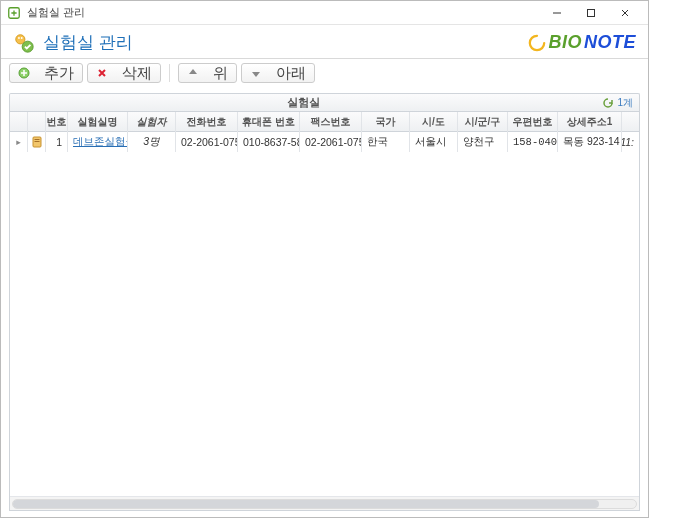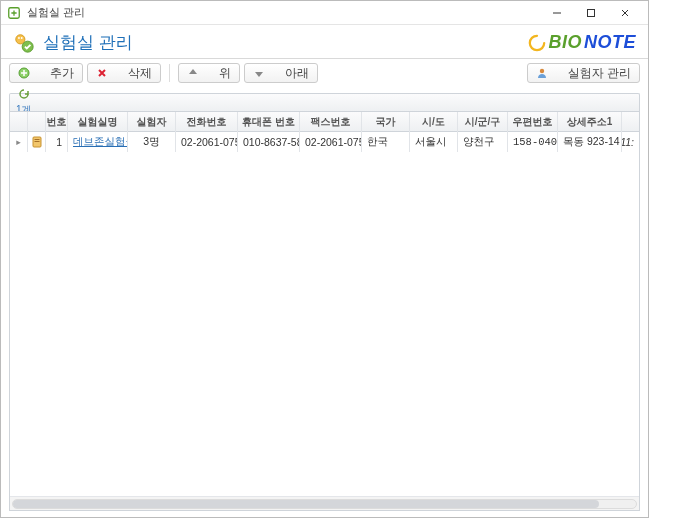--- a/index.html
+++ b/index.html
@@ -13,38 +13,38 @@
   .header { display:flex; align-items:center; padding:6px 12px 4px 12px; }
   .header .section-icon { width:22px; height:22px; margin-right:8px; }
   .header .section-title { color:#1e6fb8; font-size:17px; }
   .header .spacer { flex:1; }
   .brand { font-size:18px; font-weight:bold; font-style:italic; letter-spacing:0.5px; display:flex; align-items:center; gap:2px; }
   .brand .bio { color:#5aa02c; }
   .brand .note { color:#1d4ed8; }
   .brand-ring { width:18px; height:18px; }
   .sep { height:1px; background:#d9d9d9; margin:0; }
   .toolbar { display:flex; align-items:center; padding:4px 8px; gap:4px; }
-  .tbtn { display:flex; align-items:center; gap:20px; height:20px; padding:2px 8px; border:1px solid #ccc; border-radius:3px; background:linear-gradient(#fff,#f2f2f2); color:#444; font-size:12px; }
+  .tbtn { display:flex; align-items:center; gap:14px; height:20px; padding:2px 8px; border:1px solid #ccc; border-radius:3px; background:linear-gradient(#fff,#f2f2f2); color:#444; font-size:15px; }
   .tbtn .glyph { width:12px; height:12px; display:inline-flex; align-items:center; justify-content:center; }
   .vsep { width:1px; height:18px; background:#ddd; margin:0 4px; }
   .toolbar .spacer { flex:1; }
   .content { flex:1; padding:6px 8px 6px 8px; display:flex; flex-direction:column; min-height:0; }
   .grid-head1 { display:flex; align-items:center; background:linear-gradient(#fbfbfc,#eef0f2); border:1px solid #cfd4da; border-bottom:none; border-radius:2px 2px 0 0; height:18px; }
   .grid-head1 .grp-title { flex:1; text-align:center; color:#555; font-weight:bold; }
-  .grid-head1 .count { padding:0 6px; color:#3a7bbf; font-size:10px; display:flex; align-items:center; gap:4px;flex-direction:column; }
+  .grid-head1 .count { padding:0 6px; color:#3a7bbf; font-size:10px; display:flex; align-items:center; gap:4px; }
   .grid-area { border:1px solid #cfd4da; flex:1; display:flex; flex-direction:column; min-height:0; overflow:hidden; }
   .grid-cols { display:flex; background:linear-gradient(#fbfbfc,#eef0f2); border-bottom:1px solid #cfd4da; height:20px; }
   .gcell, .hcell { height:20px; display:flex; align-items:center; padding:0 5px; border-right:1px solid #e1e4e8; overflow:hidden; white-space:nowrap; }
   .hcell { justify-content:center; color:#555; font-weight:bold; font-size:10px;text-align:center; }
   .gcell { font-size:10.5px; color:#333; }
   .col-handle { width:18px; justify-content:center; padding:0; }
   .col-icon { width:18px; justify-content:center; padding:0; }
   .col-no { width:22px; justify-content:center; }
   .col-name { width:60px; }
-  .col-exp { width:48px; justify-content:center; }
+  .col-exp { width:48px; justify-content:center;font-style:italic; }
   .col-tel { width:62px; }
   .col-mobile { width:62px; }
   .col-fax { width:62px; }
   .col-country { width:48px; }
   .col-city { width:48px; }
   .col-district { width:50px; }
   .col-zip { width:50px;font-family:Liberation Mono, monospace; }
   .col-addr { width:64px; }
   .col-tail { flex:1; min-width:0; border-right:none;font-style:italic; }
   .grid-rows { flex:1; background:#fff; overflow:hidden; }
@@ -143,33 +143,25 @@
     </button>
     <button class="tbtn">
       <span class="glyph">
           <svg viewBox="0 0 12 12" width="12" height="12">
             <path d="M6 10L2 5h8z" fill="#888"></path>
           </svg>
         </span>
       <span>아래</span>
     </button>
     <span class="spacer"></span>
-    <button class="tbtn">
-      <span class="glyph">
-          <svg viewBox="0 0 12 12" width="12" height="12">
-            <circle cx="6" cy="4" r="2.2" fill="#d88a3d"></circle>
-            <path d="M2 11c0-2.5 2-4 4-4s4 1.5 4 4" fill="#6aa0d8"></path>
-          </svg>
-        </span>
-      <span>실험자 관리</span>
-    </button>
   </div>
 
   <div class="content">
     <div class="grid-head1">
+      <span class="grp-title">실험실</span>
       <span class="count">
         <svg class="count-ring" viewBox="0 0 10 10">
             <path d="M5 1a4 4 0 1 0 4 4" fill="none" stroke="#6aa03c" stroke-width="1.5"></path>
             <path d="M9 2v3H6" fill="none" stroke="#6aa03c" stroke-width="1.5"></path>
           </svg>
         <span>1계</span>
       </span>
     </div>
     <div class="grid-area">
       <div class="grid-cols">

